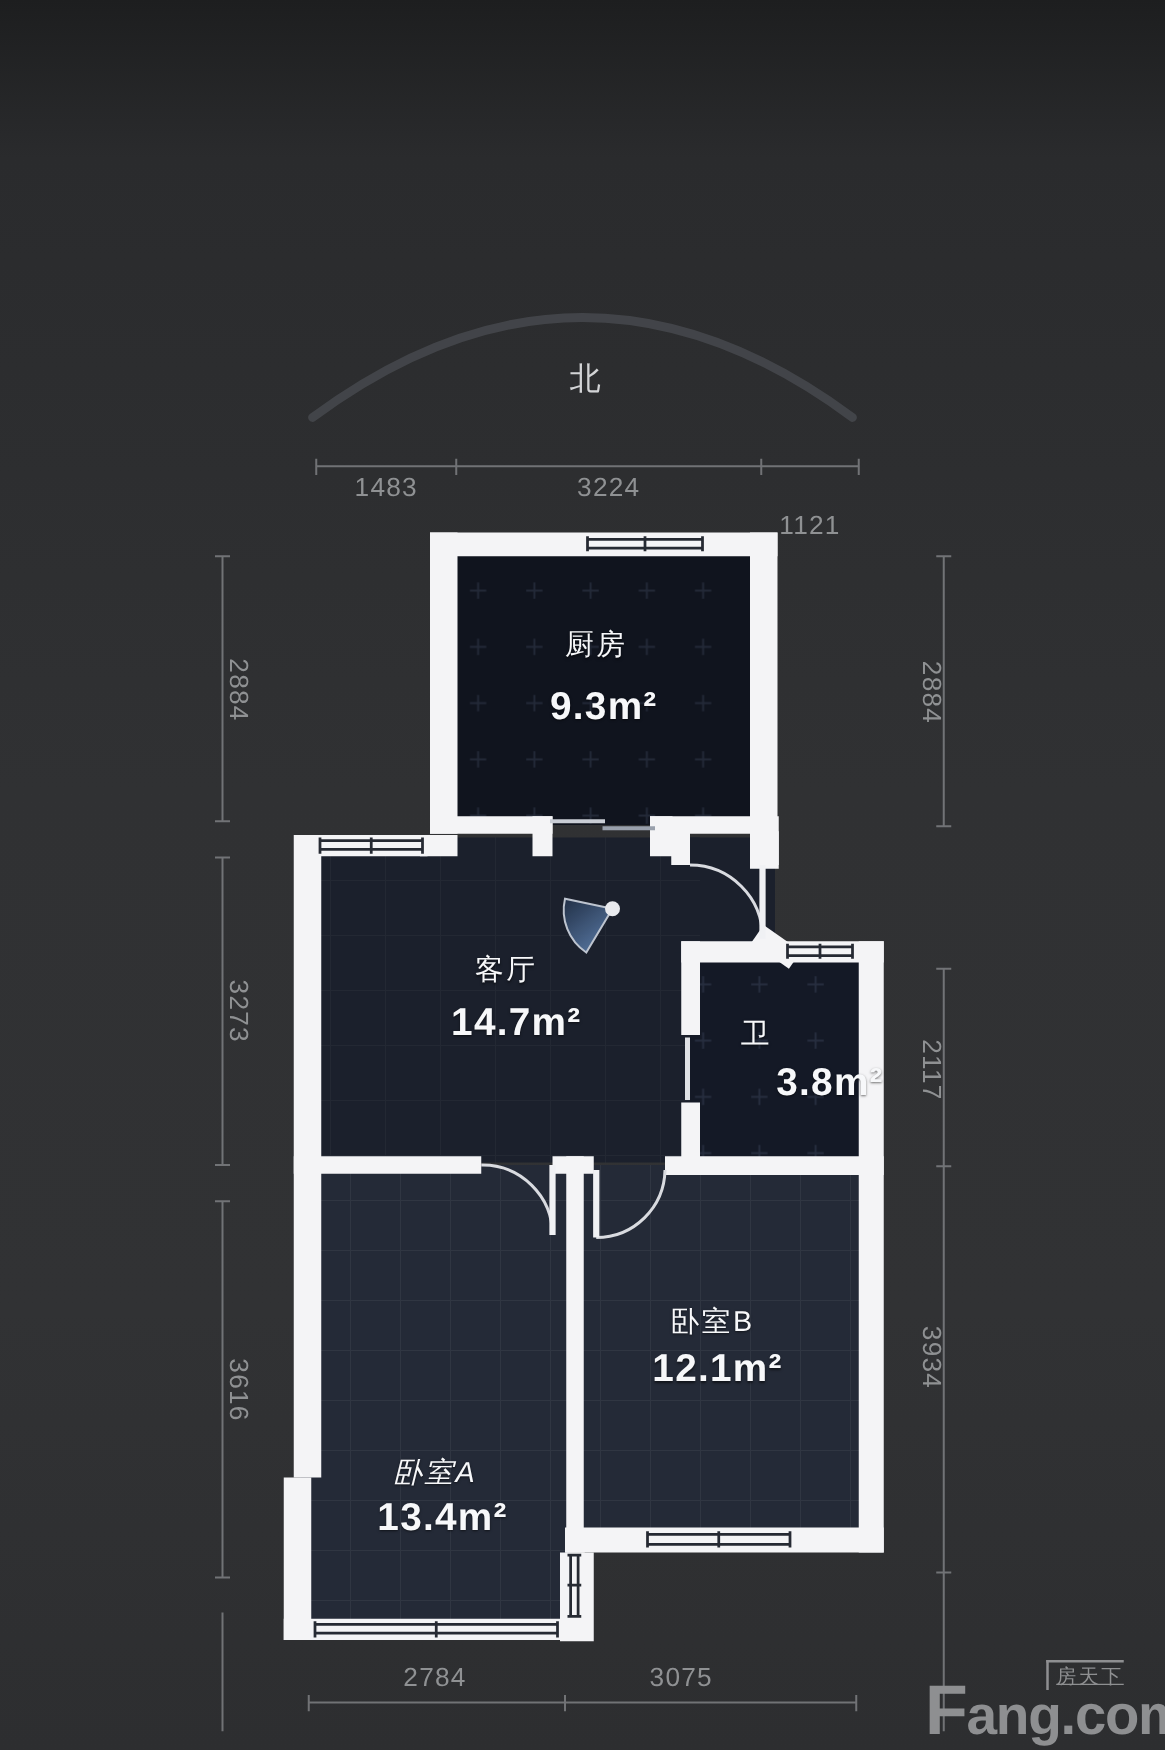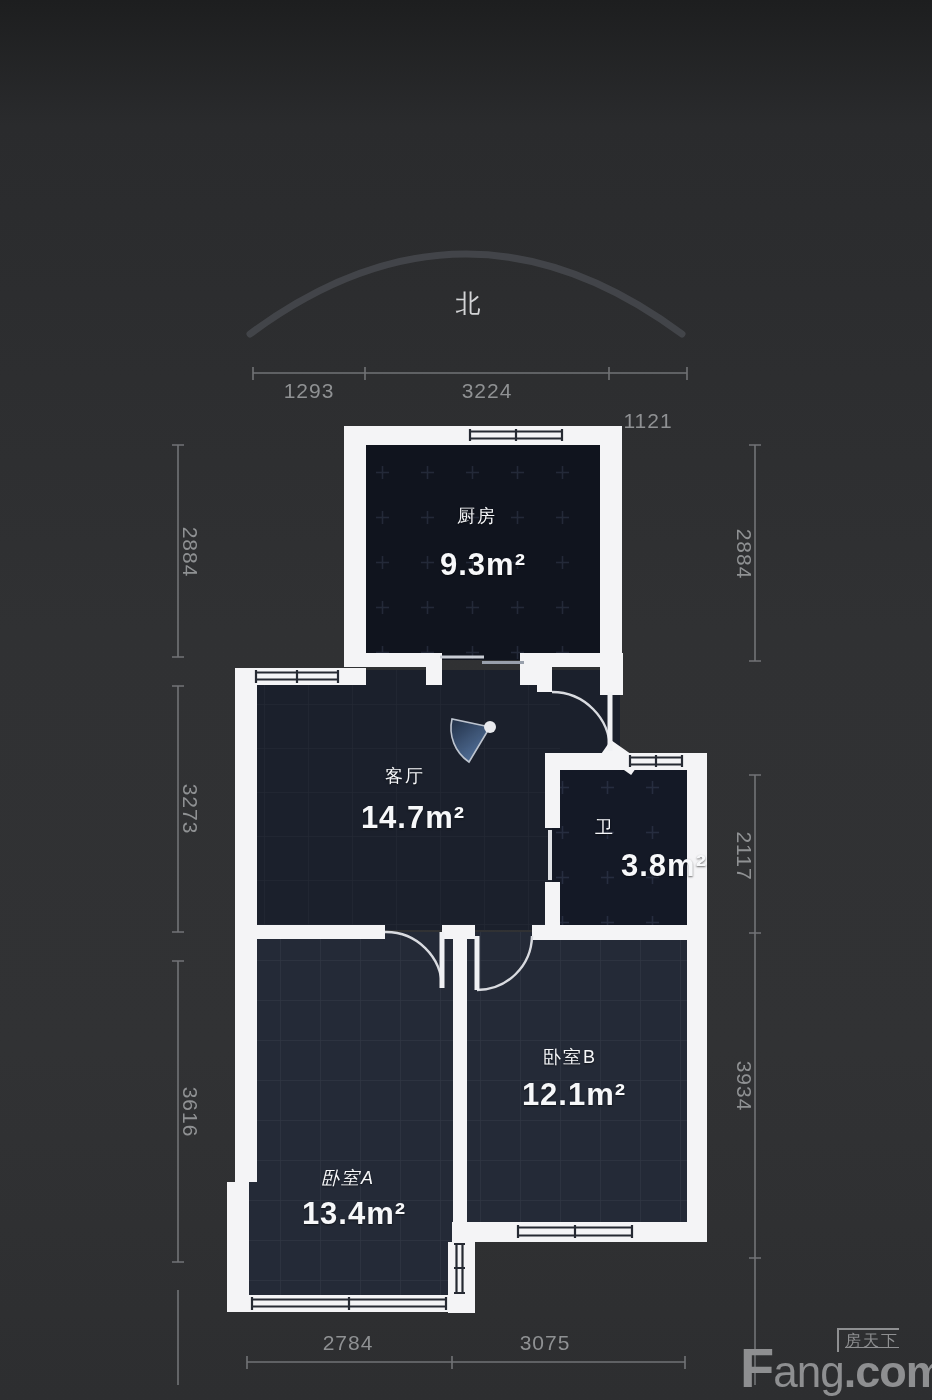--- a/index.html
+++ b/index.html
@@ -11,30 +11,30 @@
     background:linear-gradient(180deg,#111112 0%,#161618 55%,rgba(22,22,24,0) 100%);}
   .back-btn{position:absolute;left:48px;top:22px;width:36px;height:42px;cursor:pointer;}
   .tab{position:absolute;top:43px;transform:translate(-50%,-50%);font-size:28px;letter-spacing:2px;white-space:nowrap;}
   .tab-active{left:353px;color:#f4f5f6;font-weight:500;}
   .tab-inactive{left:580px;color:#a6a8aa;font-weight:400;}
   .tab-indicator{position:absolute;left:295px;top:84px;width:118px;height:5px;border-radius:3px;
     background:linear-gradient(90deg,rgba(30,50,100,0) 0%,#3a66b8 25%,#7aa5ec 50%,#3a66b8 75%,rgba(30,50,100,0) 100%);}
   
   .lbl{position:absolute;transform:translate(-50%,-50%);color:#f7f8fa;white-space:nowrap;
     text-shadow:0 1px 2px rgba(0,0,0,.55);}
-  .room-name{font-size:18px;font-weight:500;letter-spacing:2px;}
+  .room-name{font-size:23px;font-weight:500;letter-spacing:2px;}
   .room-area{font-size:31px;font-weight:700;letter-spacing:1px;}
   .north-label{position:absolute;transform:translate(-50%,-50%);color:#d3d4d6;font-size:25px;}
   .dim{position:absolute;transform:translate(-50%,-50%);color:#8f9193;font-size:21px;letter-spacing:1px;white-space:nowrap;}
   .dim-v{transform:translate(-50%,-50%) rotate(90deg);}
   
   .logo{position:absolute;left:740px;top:1328px;width:195px;height:70px;color:#8e8f91;}
   .brand-row{position:absolute;left:0;bottom:2px;display:flex;align-items:baseline;letter-spacing:-1px;}
   .f-big{font-size:56px;font-weight:700;line-height:1;}
-  .f-mid{font-size:44px;font-weight:400;line-height:1;}
+  .f-mid{font-size:44px;font-weight:700;line-height:1;}
   .f-small{font-size:45px;font-weight:700;line-height:1;}
   .brand-cn{position:absolute;left:97px;top:0;font-size:16px;font-weight:500;letter-spacing:2px;
     border-left:2px solid #8e8f91;border-top:2px solid #8e8f91;padding:1px 0 0 6px;text-decoration:underline;}
   svg{display:block;}
 </style>
 </head>
 <body>
 
 <div class="screen">
 
@@ -155,21 +155,21 @@
 
   <div class="lbl room-name" style="left:605px;top:827px;">卫</div>
   <div class="lbl room-area" style="left:621px;top:866px;margin-left:43px;">3.8m²</div>
 
   <div class="lbl room-name" style="left:570px;top:1057px;">卧室B</div>
   <div class="lbl room-area" style="left:574px;top:1095px;">12.1m²</div>
 
   <div class="lbl room-name" style="left:348px;top:1178px;font-style:italic;">卧室A</div>
   <div class="lbl room-area" style="left:354px;top:1214px;">13.4m²</div>
 
-  <div class="dim" style="left:309px;top:391px;">1293</div>
+  <div class="dim" style="left:309px;top:391px;">1483</div>
   <div class="dim" style="left:487px;top:391px;">3224</div>
   <div class="dim" style="left:648px;top:391px;margin-top:30px;">1121</div>
 
   <div class="dim dim-v" style="left:190px;top:552px;">2884</div>
   <div class="dim dim-v" style="left:190px;top:809px;">3273</div>
   <div class="dim dim-v" style="left:190px;top:1112px;">3616</div>
 
   <div class="dim dim-v" style="left:744px;top:554px;">2884</div>
   <div class="dim dim-v" style="left:744px;top:856px;">2117</div>
   <div class="dim dim-v" style="left:744px;top:1086px;">3934</div>

